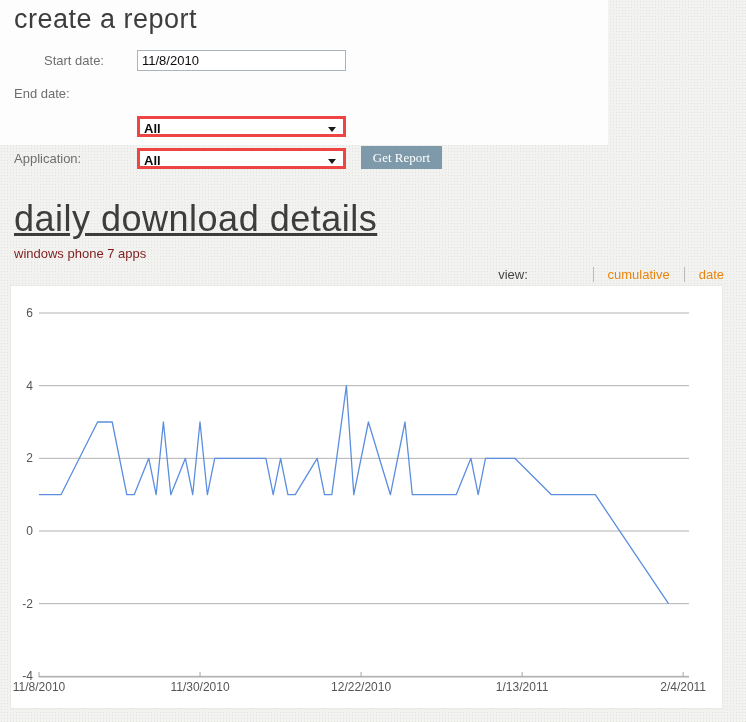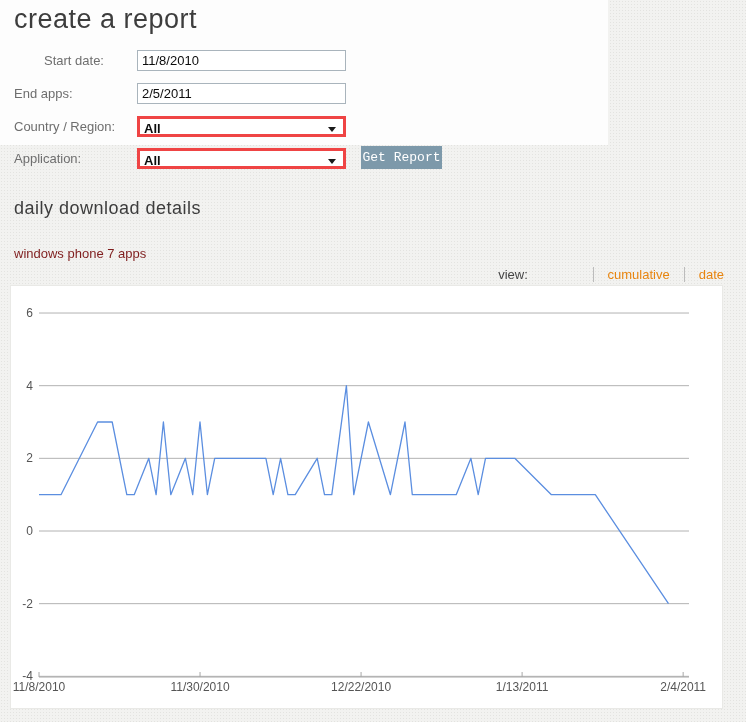--- a/index.html
+++ b/index.html
@@ -38,26 +38,26 @@
   }
   .select-arrow {
     position:absolute; right:7px; top:8px;
     width:0; height:0;
     border-left:4px solid transparent; border-right:4px solid transparent;
     border-top:5px solid #1a1a1a;
   }
   .get-report-btn {
     position:absolute; left:361px; top:146px; width:81px; height:23px;
     background:#7d99aa; color:#fff; border:none;
-    font-family:Liberation Mono, monospace; font-size:13px;
+    font-family:Liberation Serif, serif; font-size:13px;
     cursor:pointer;
   }
   .section-title {
     position:absolute; left:14px; top:198px;
-    font-size:18px; font-weight:300; color:#3d3d3d; letter-spacing:0.5px;
+    font-size:36px; font-weight:300; color:#3d3d3d; letter-spacing:0.5px;text-decoration:underline;
   }
   .chart-subtitle {
     position:absolute; left:14px; top:246px;
     font-size:13px; color:#7f1d1d;
   }
   .view-row {
     position:absolute; right:22px; top:245px;
     display:flex; align-items:center; font-size:13px;
   }
   .view-row .view-label { color:#454545; margin-right:24px; }
@@ -75,24 +75,22 @@
 </style>
 </head>
 <body>
 
 <div class="top-band">
   <div class="page-title">create a report</div>
 
   <div class="form-label" style="top:50px;text-align:center;">Start date:</div>
   <input class="text-input" style="top: 50px;" type="text" value="11/8/2010">
 
-  <div class="form-label" style="top:83px;">End apps:</div>
-  <input class="text-input" style="top: 83px;" type="text" value="2/5/2011">
+  <div class="form-label" style="top:83px;">End date:</div>
 
-  <div class="form-label" style="top:116px;">Country / Region:</div>
   <div class="select-box" style="top:116px;">
     <span>All</span>
     <span class="select-arrow"></span>
   </div>
 </div>
 
 <div class="form-label" style="top:148px;">Application:</div>
 <div class="select-box" style="top:148px;">
   <span>All</span>
   <span class="select-arrow"></span>

